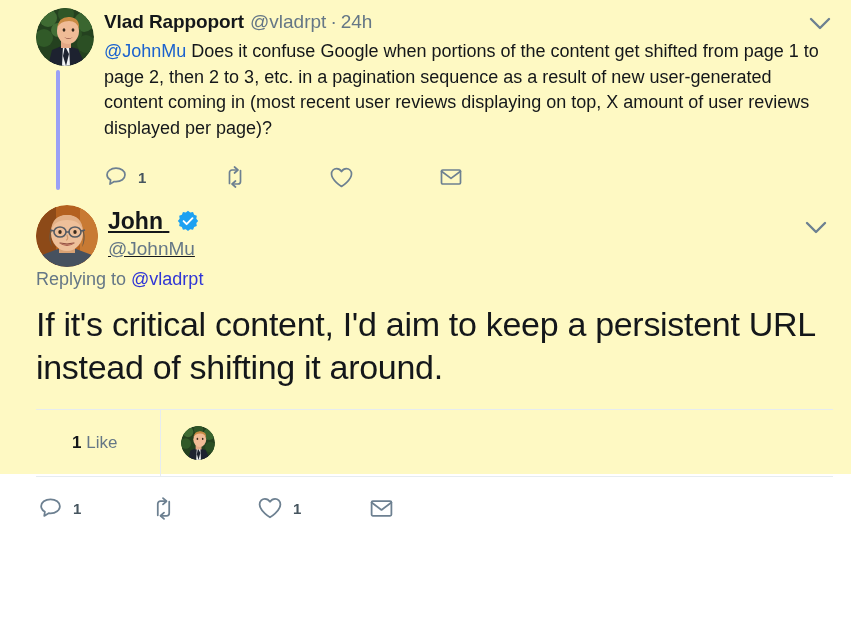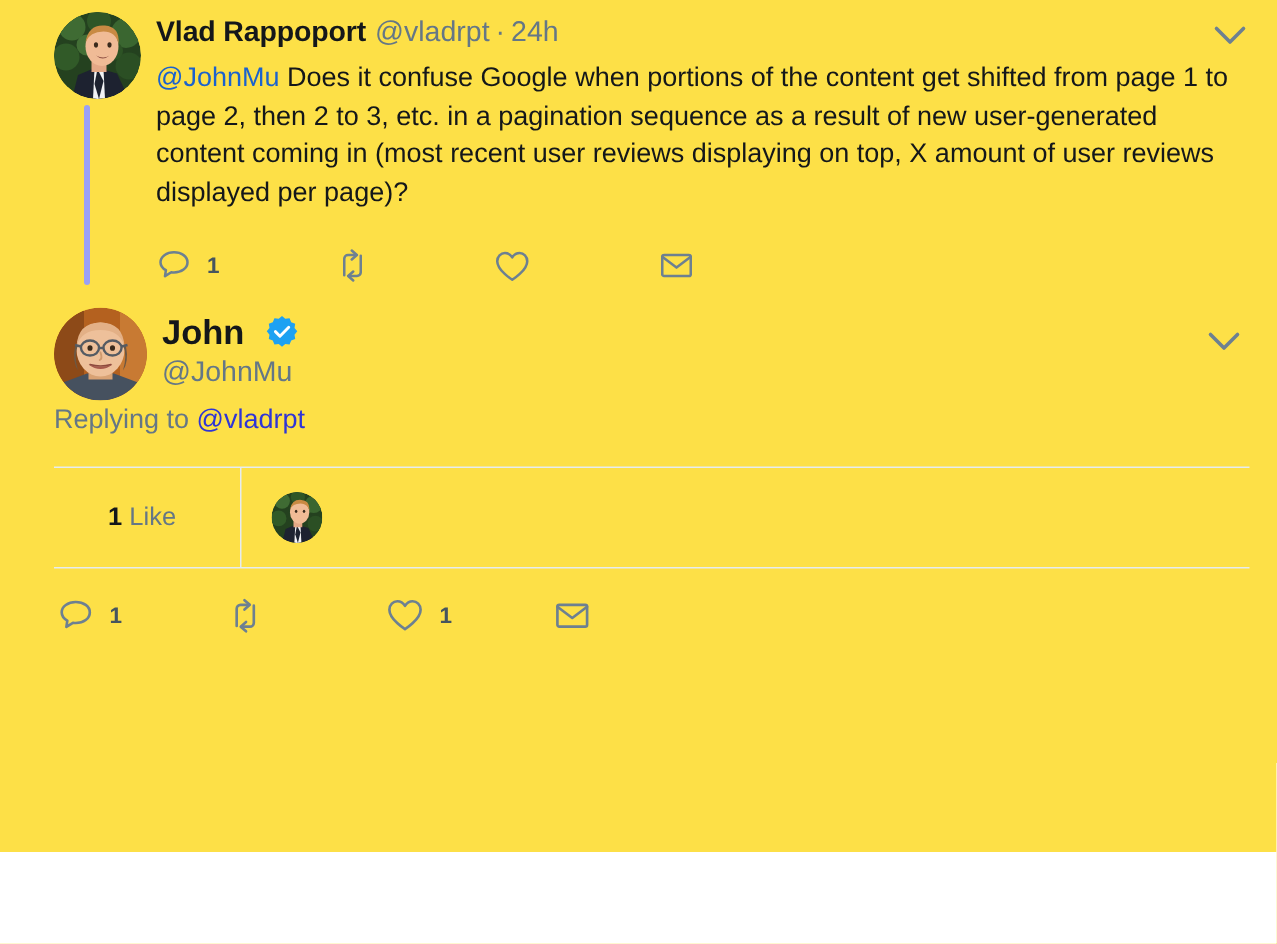--- a/index.html
+++ b/index.html
@@ -11,22 +11,22 @@
     width: 851px;
     height: 629px;
     font-family: "Liberation Sans", sans-serif;
     color: #14171a;
     overflow: hidden;
   }
 
   .page {
     position: relative;
     width: 851px;
-    height: 568px;
-    background: #fde047;
+    height: 474px;
+    background: #fef9c3;
   }
 
   
   .avatar {
     border-radius: 50%;
     overflow: hidden;
     position: relative;
     flex: 0 0 auto;
   }
   .avatar svg { display: block; width: 100%; height: 100%; }
@@ -137,20 +137,21 @@
   }
   .main-avatar {
     width: 62px;
     height: 62px;
     margin-right: 10px;
   }
   .main-names {
     padding-top: 2px;
     min-width: 0;
     flex: 1 1 auto;
+    text-decoration: underline;
   }
   .m-nameline {
     display: flex;
     align-items: center;
     font-size: 23px;
     line-height: 28px;
     font-weight: bold;
     color: #14171a;
   }
   .m-emoticon { font-weight: bold; letter-spacing: 0px; }
@@ -419,20 +420,21 @@
         <div class="follow-caret">
           <svg class="icon" width="22" height="14" viewBox="0 0 22 14" aria-hidden="true">
             <path d="M2 2 L11 11 L20 2" fill="none" stroke="#6d8091" stroke-width="2.4" stroke-linecap="round" stroke-linejoin="round"></path>
           </svg>
         </div>
       </div>
     </div>
 
     <div class="replying"><span>Replying to</span>&nbsp;<span class="mention">@vladrpt</span></div>
 
+    <div class="main-text">If it's critical content, I'd aim to keep a persistent URL instead of shifting it around.</div>
 
 
     <div class="divider"></div>
 
     <div class="likes-row">
       <div class="likes-count"><b>1</b>&nbsp;<span>Like</span></div>
       <div class="likes-sep"></div>
       <div class="likes-faces">
         <div class="avatar face-avatar">
           <svg viewBox="0 0 58 58" xmlns="http://www.w3.org/2000/svg" aria-hidden="true">

